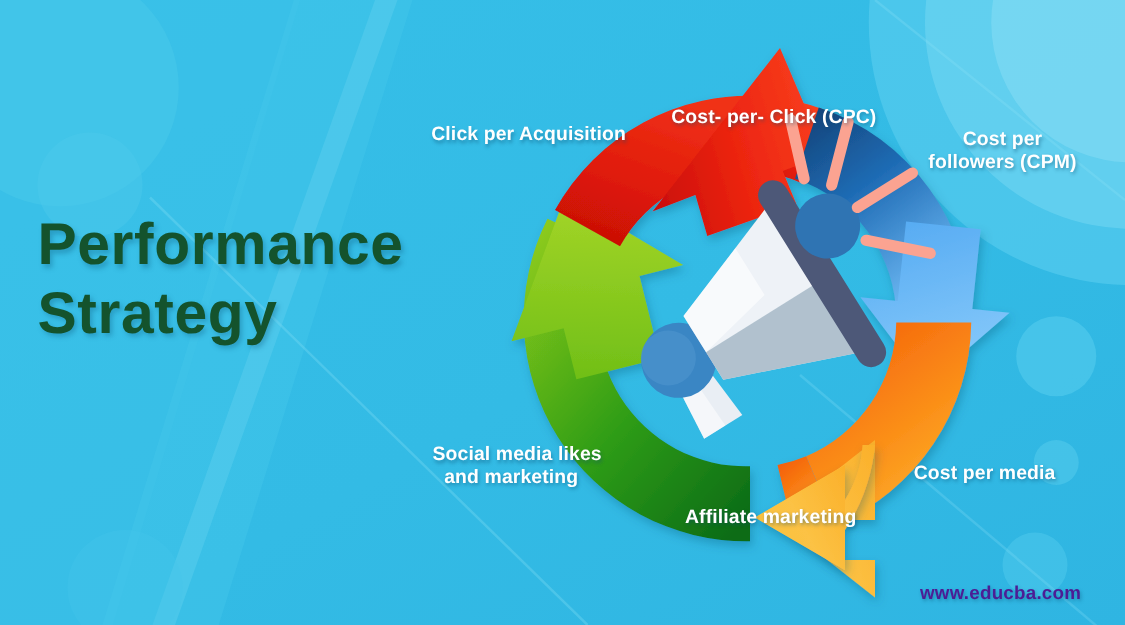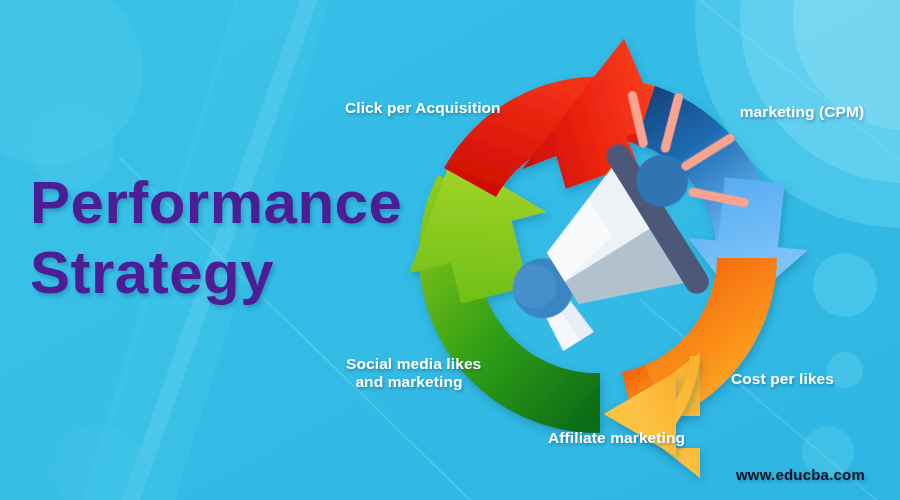--- a/index.html
+++ b/index.html
@@ -26,22 +26,22 @@
   #diagram-svg { z-index: 2; }
 
   .overlay { position: absolute; z-index: 3; }
 
   #title-block {
     left: 30px;
     top: 168px;
     width: 390px;
   }
   #title-block .line {
-    color: #4c1d95;
-    font-size: 60px;
+    color: #14532d;
+    font-size: 47px;
     font-weight: bold;
     line-height: 1.17;
     letter-spacing: 0.5px;
     text-shadow: 2px 3px 4px rgba(12, 90, 125, 0.35);
     white-space: nowrap;
   }
 
   .node-label {
     position: absolute;
     z-index: 3;
@@ -52,27 +52,27 @@
     letter-spacing: 0.1px;
     text-shadow: 1px 2px 3px rgba(10, 75, 110, 0.45);
     white-space: nowrap;
   }
   .node-label.center-align { text-align: center; }
 
   #label-cpa   { left: 345px; top: 99px; }
   #label-cpc   { left: 537px; top: 85px; }
   #label-cpm   { left: 723px; top: 103px; width: 158px; }
   #label-cps   { left: 731px; top: 370px; }
-  #label-aff   { left: 548px; top: 405px; margin-top: 24px; }
+  #label-aff   { left: 548px; top: 405px; }
   #label-social{ left: 346px; top: 355px; width: 126px; }
 
   #footer-url {
     left: 736px;
     top: 466px;
-    color: #0f172a;
+    color: #4c1d95;
     font-size: 15px;
     font-weight: bold;
     letter-spacing: 0.2px;
     text-shadow: 1px 2px 3px rgba(10, 75, 110, 0.4);
     white-space: nowrap;
   }
 </style>
 </head>
 <body>
 
@@ -270,26 +270,28 @@
     </g>
   </svg>
 
   <div id="title-block" class="overlay">
     <div class="line">Performance</div>
     <div class="line">Strategy</div>
   </div>
 
   <div id="label-cpa" class="node-label">Click per Acquisition</div>
 
+  <div id="label-cpc" class="node-label">Cost- per- Click (CPC)</div>
 
   <div id="label-cpm" class="node-label center-align">
-    <div>marketing (CPM)</div>
+    <div>Cost per</div>
+    <div>followers (CPM)</div>
   </div>
 
-  <div id="label-cps" class="node-label">Cost per likes</div>
+  <div id="label-cps" class="node-label">Cost per media</div>
 
   <div id="label-aff" class="node-label">Affiliate marketing</div>
 
   <div id="label-social" class="node-label center-align">
     <div>Social media likes</div>
     <div>and marketing</div>
   </div>
 
   <div id="footer-url" class="overlay">www.educba.com</div>
 

